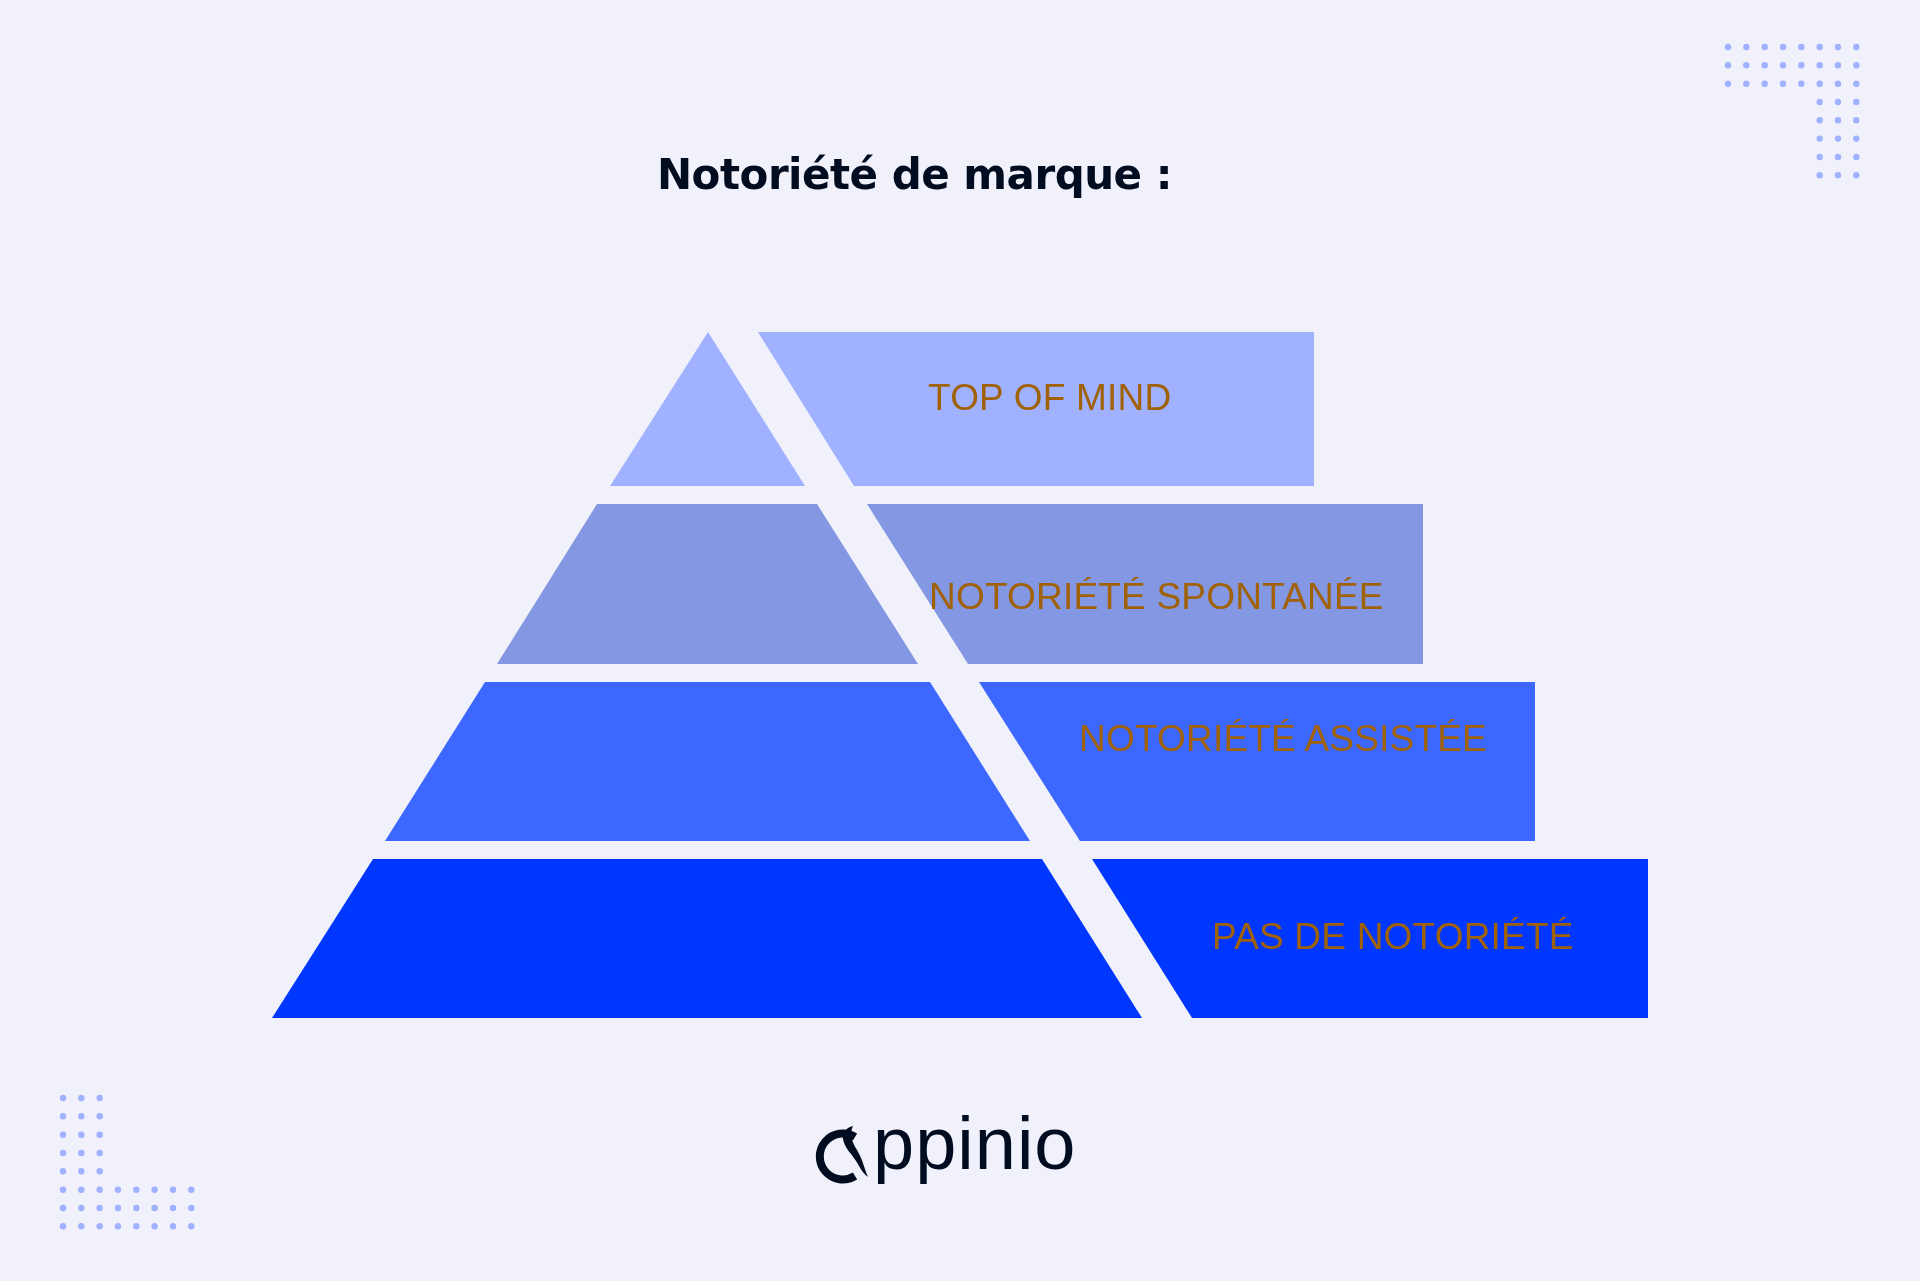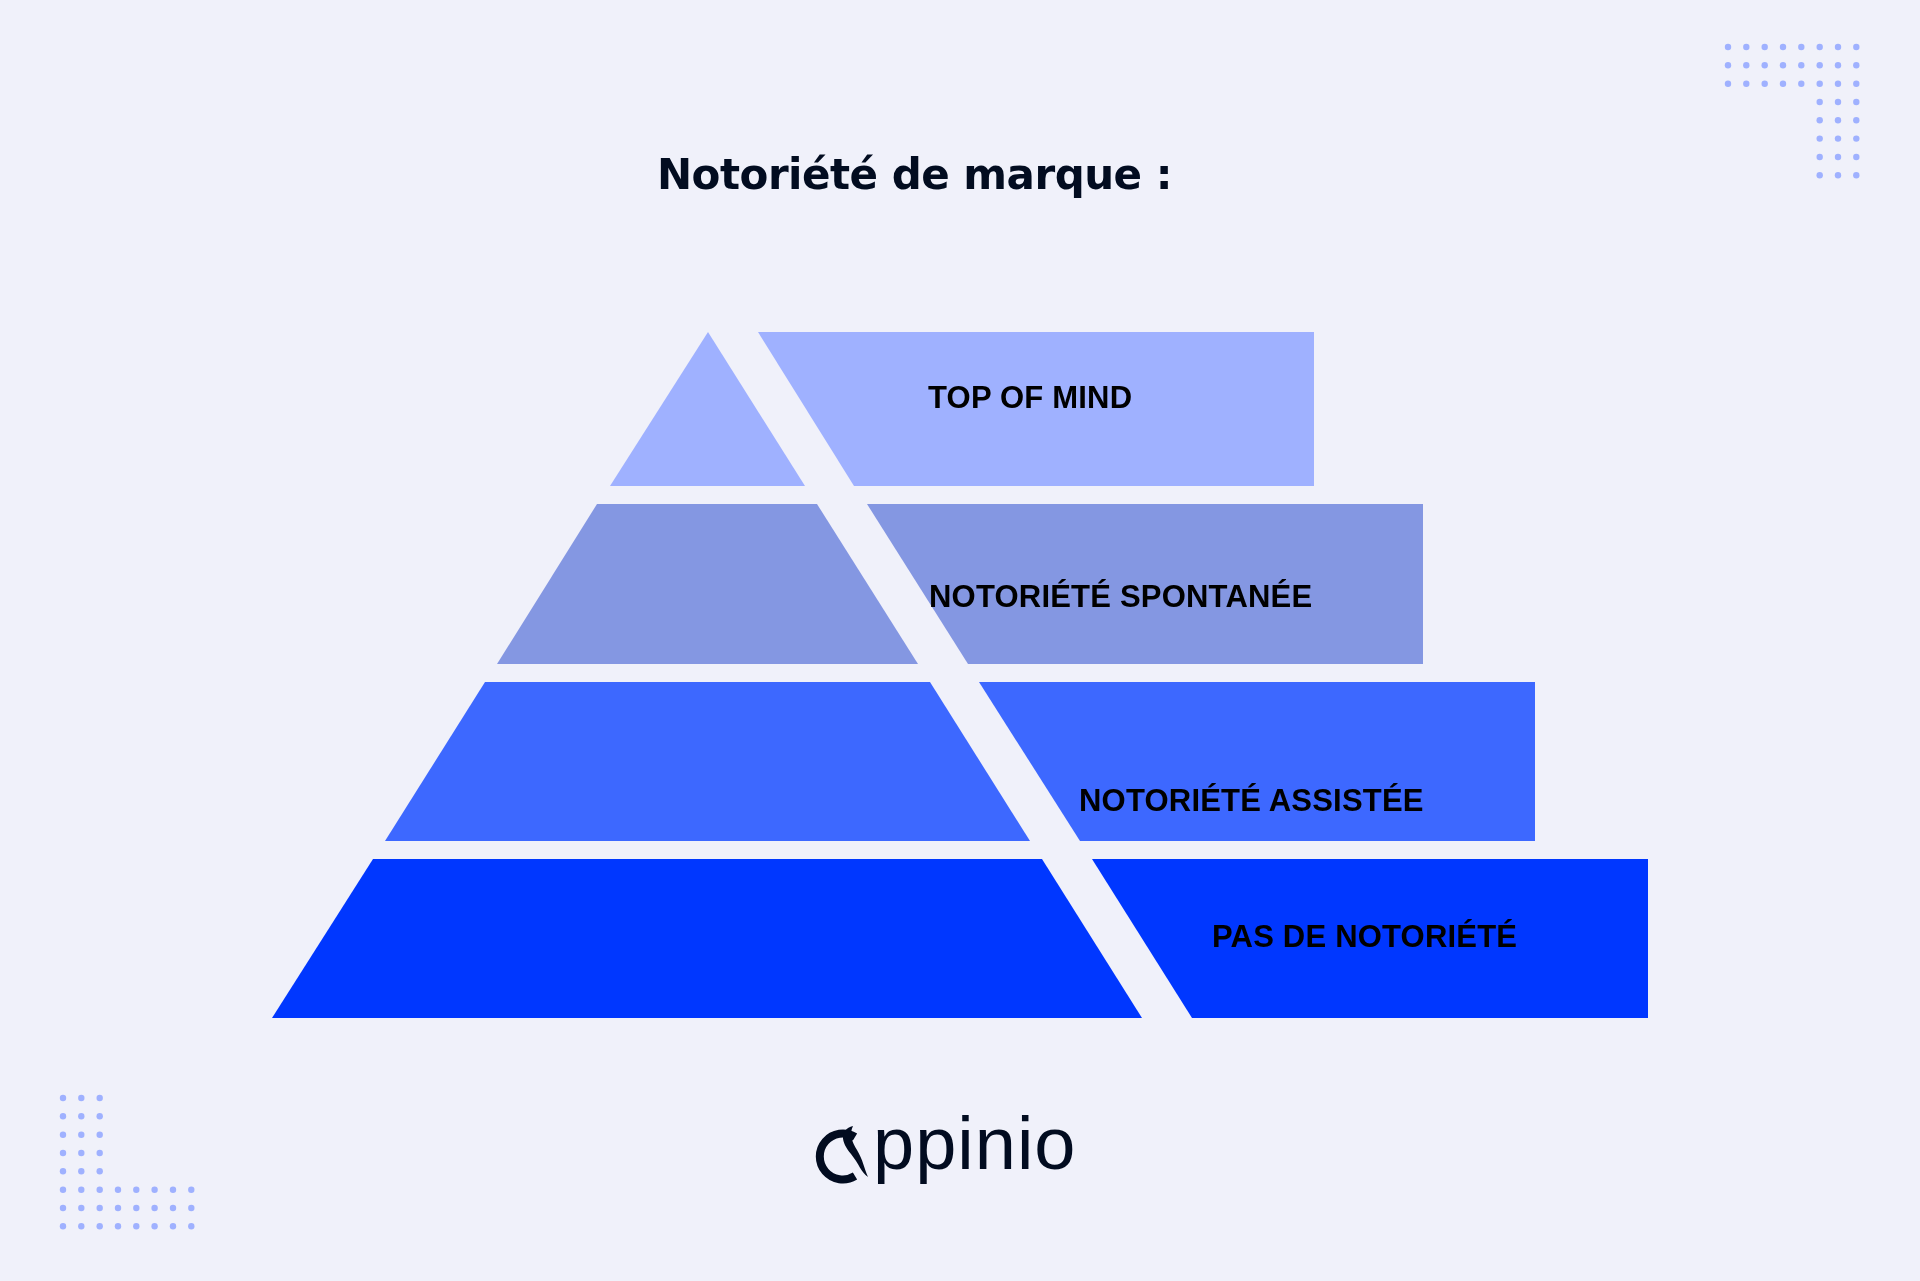--- a/index.html
+++ b/index.html
@@ -11,23 +11,23 @@
   }
   .title {
     position: absolute; left: 0; top: 146px; width: 1733px;
     text-align: center; color: #020C20;
     font-family: "DejaVu Sans", sans-serif; font-weight: bold;
     font-size: 42px; line-height: 58px; letter-spacing: -0.5px; margin-left: 48px;
   }
   .title span { display: block; }
   #diagram { position: absolute; left: 0; top: 0; }
   .layer-label {
-    position: absolute; color: #000000; font-weight: bold;
+    position: absolute; color: #a16207; font-weight: normal;
     font-family: "Liberation Sans", sans-serif;
-    font-size: 31px; line-height: 40px; white-space: nowrap;
+    font-size: 37px; line-height: 40px; white-space: nowrap;
     letter-spacing: 0.2px;
   }
   .logo {
     position: absolute; left: 811px; top: 1100px; height: 100px; width: 300px;
   }
   .logo-text {
     position: absolute; left: 62px; top: 4px;
     font-family: "Liberation Sans", sans-serif; font-size: 74px; line-height: 80px;
     color: #020C20; letter-spacing: 1px; text-align: right;
   }
@@ -136,21 +136,21 @@
       </g>
     </g>
 </svg>
 
 <div class="title">
   <span>Notoriété de marque :</span>
 </div>
 
 <div class="layer-label" style="left: 928px; top: 378px;">TOP OF MIND</div>
 <div class="layer-label" style="left: 929px; top: 557px; margin-top: 20px;">NOTORIÉTÉ SPONTANÉE</div>
-<div class="layer-label" style="left: 1079px; top: 781px;">NOTORIÉTÉ ASSISTÉE</div>
+<div class="layer-label" style="left: 1079px; top: 719px;">NOTORIÉTÉ ASSISTÉE</div>
 <div class="layer-label" style="left: 1212px; top: 917px; text-align: center;">PAS DE NOTORIÉTÉ</div>
 
 <div class="logo">
   <svg class="logo-mark" width="64" height="66" viewBox="0 0 64 66" xmlns="http://www.w3.org/2000/svg">
     <path d="M44 15 A23 23 0 1 0 44 54" fill="none" stroke="#020C20" stroke-width="8" stroke-linecap="butt"></path>
     <path d="M42 4 C28 8 30 20 40 32 C48 42 50 50 57 55 C53 46 52 38 46 28 C41 20 38 12 42 4 Z" fill="#020C20"></path>
   </svg>
   <span class="logo-text">ppinio</span>
 </div>
 

